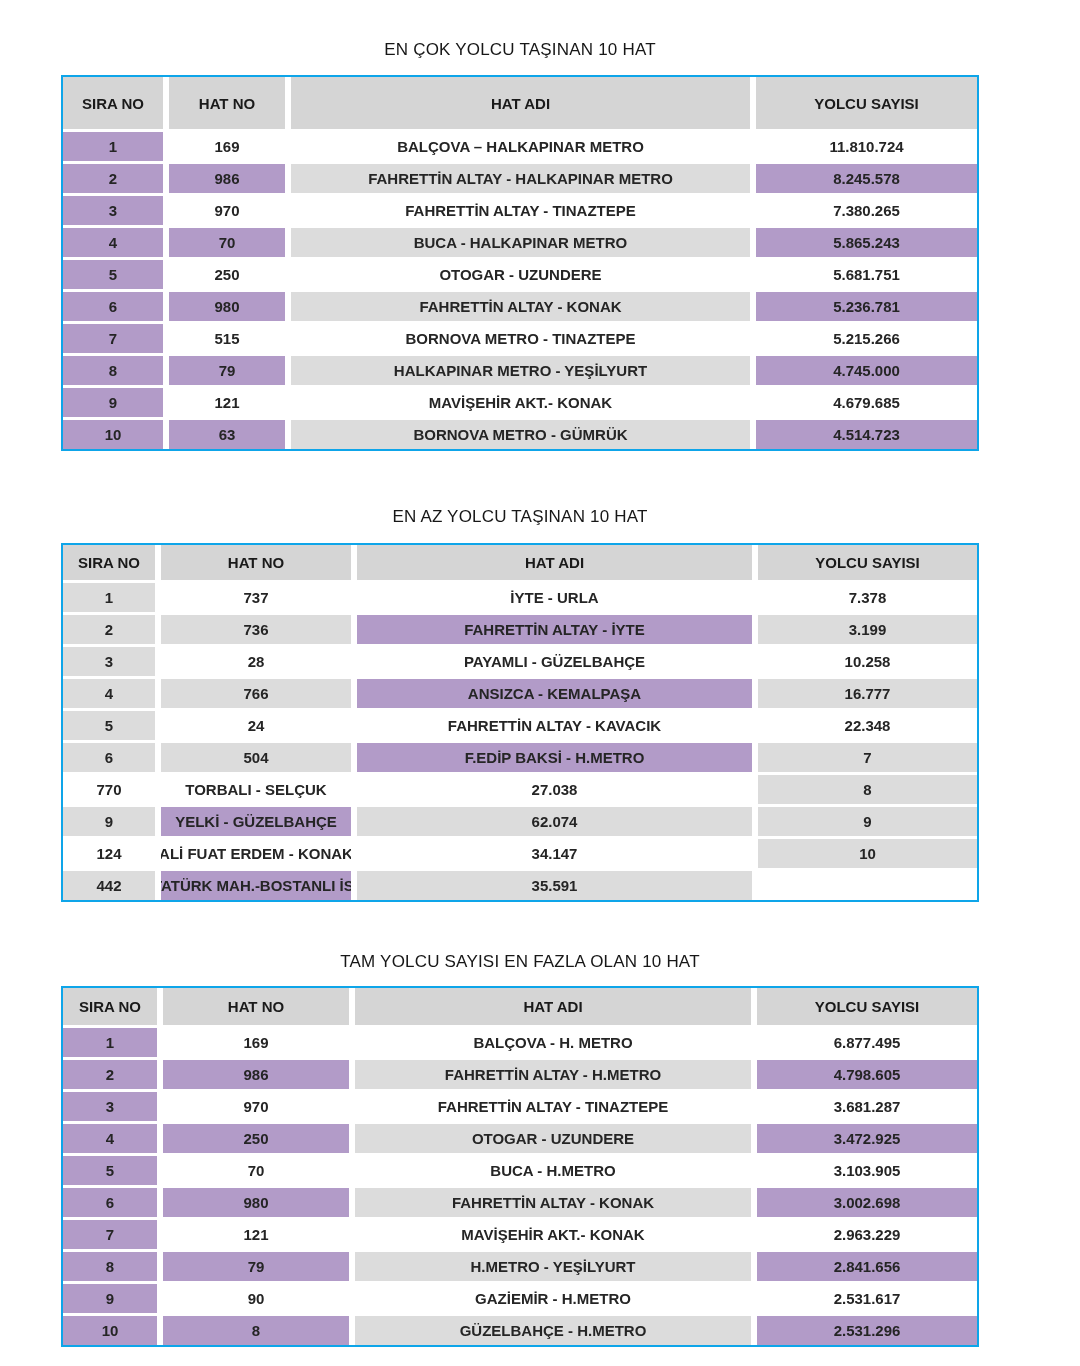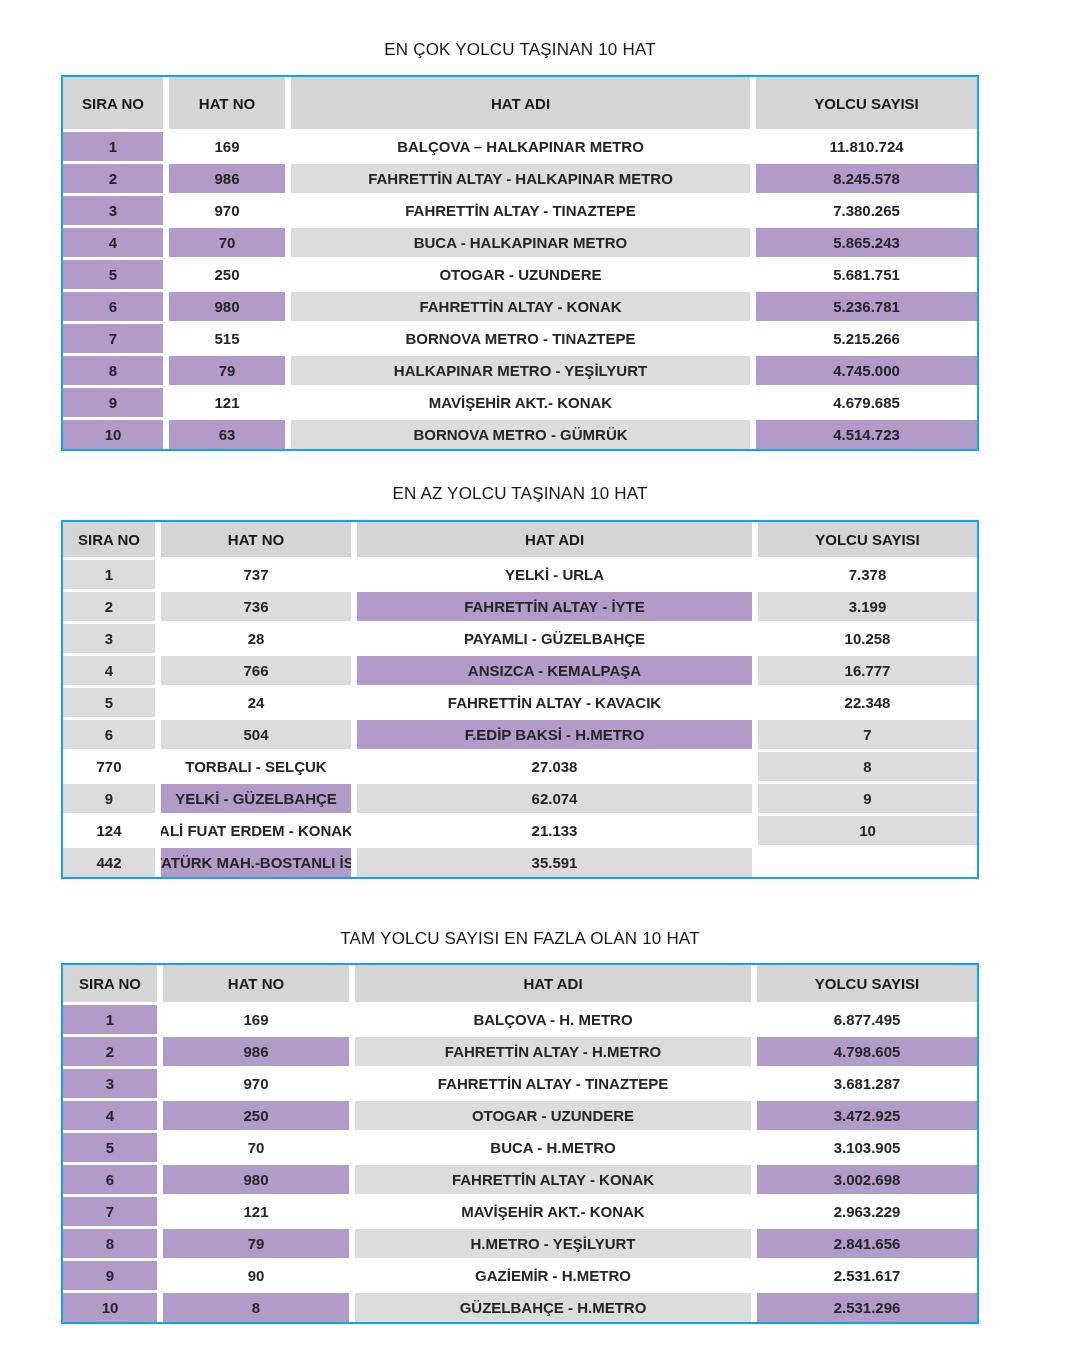--- a/index.html
+++ b/index.html
@@ -15,21 +15,21 @@
   .tbl-title{
     width:918px;
     margin-left:61px;
     text-align:center;
     font-size:17px;
     font-weight:400;
     color:#171717;
     letter-spacing:.2px;
   }
   .title-1{padding-top:40px;padding-bottom:0;height:22px;}
-  .title-2{padding-top:33px;height:22px;}
+  .title-2{padding-top:33px;height:22px;margin-top:23px;}
   .title-3{padding-top:26px;height:22px;margin-top:24px;}
   .tbl{
     box-sizing:border-box;
     margin-left:61px;
     width:918px;
     border:2px solid #0ea5e9;
     background:#ffffff;
     display:grid;
     column-gap:6px;
     row-gap:3px;
@@ -116,21 +116,21 @@
 
   <section class="section">
     <div class="tbl-title title-2">EN AZ YOLCU TAŞINAN 10 HAT</div>
     <div class="tbl t2">
         <div class="cell th">SIRA NO</div>
         <div class="cell th">HAT NO</div>
         <div class="cell th">HAT ADI</div>
         <div class="cell th">YOLCU SAYISI</div>
         <div class="cell rowcell bg-grey">1</div>
         <div class="cell rowcell bg-white">737</div>
-        <div class="cell rowcell bg-white hatadi">YELKİ - URLA</div>
+        <div class="cell rowcell bg-white hatadi">İYTE - URLA</div>
         <div class="cell rowcell bg-white">7.378</div>
         <div class="cell rowcell bg-grey">2</div>
         <div class="cell rowcell bg-grey">736</div>
         <div class="cell rowcell bg-purple hatadi">FAHRETTİN ALTAY - İYTE</div>
         <div class="cell rowcell bg-grey">3.199</div>
         <div class="cell rowcell bg-grey">3</div>
         <div class="cell rowcell bg-white">28</div>
         <div class="cell rowcell bg-white hatadi">PAYAMLI - GÜZELBAHÇE</div>
         <div class="cell rowcell bg-white">10.258</div>
         <div class="cell rowcell bg-grey">4</div>
@@ -148,21 +148,21 @@
         <div class="cell rowcell bg-white">770</div>
         <div class="cell rowcell bg-white hatadi">TORBALI - SELÇUK</div>
         <div class="cell rowcell bg-white">27.038</div>
         <div class="cell rowcell bg-grey">8</div>
         <div class="cell rowcell bg-grey">9</div>
         <div class="cell rowcell bg-purple hatadi">YELKİ - GÜZELBAHÇE</div>
         <div class="cell rowcell bg-grey">62.074</div>
         <div class="cell rowcell bg-grey">9</div>
         <div class="cell rowcell bg-white">124</div>
         <div class="cell rowcell bg-white hatadi">ALİ FUAT ERDEM - KONAK</div>
-        <div class="cell rowcell bg-white">21.133</div>
+        <div class="cell rowcell bg-white">34.147</div>
         <div class="cell rowcell bg-grey">10</div>
         <div class="cell rowcell bg-grey">442</div>
         <div class="cell rowcell bg-purple hatadi">ATATÜRK MAH.-BOSTANLI İSK.</div>
         <div class="cell rowcell bg-grey">35.591</div>
       </div>
   </section>
 
   <section class="section">
     <div class="tbl-title title-3">TAM YOLCU SAYISI EN FAZLA OLAN 10 HAT</div>
     <div class="tbl t3">

